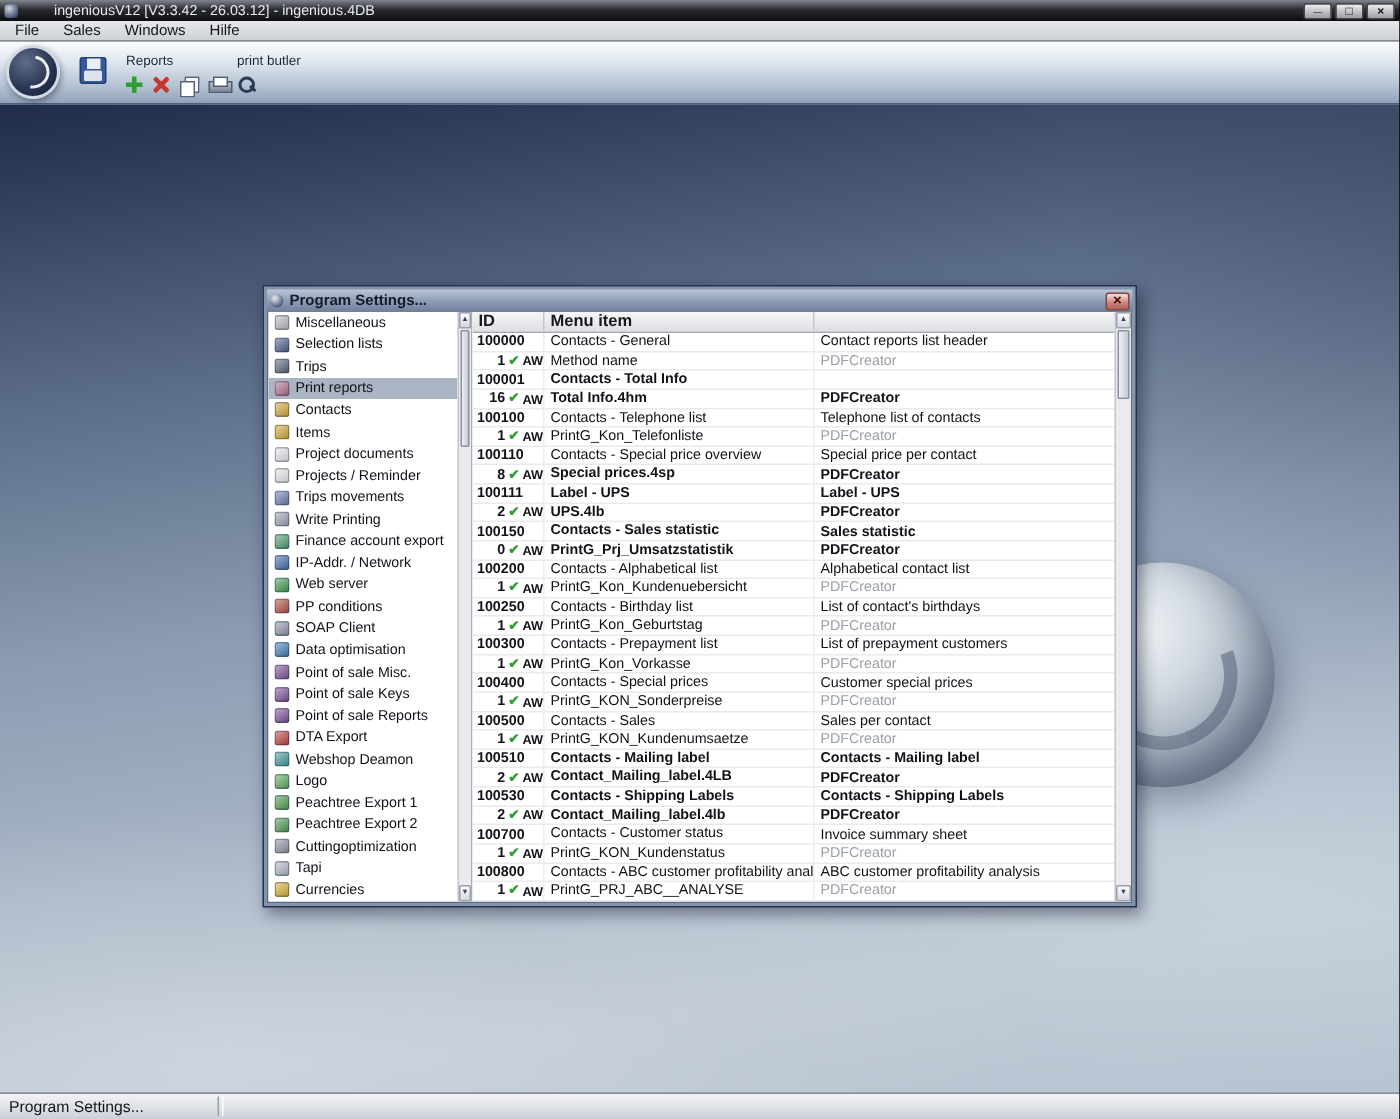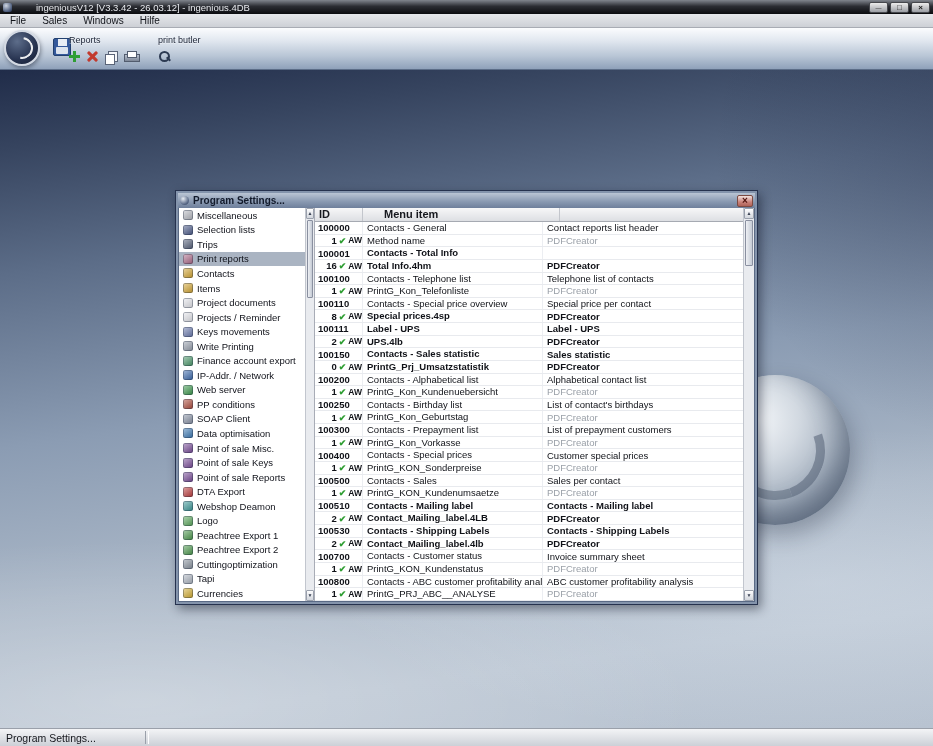--- a/index.html
+++ b/index.html
@@ -34,21 +34,21 @@
           background:radial-gradient(circle at 35% 30%,#5d6d8a,#273350 60%,#131b2e);
           border:2px solid #d3d9e3; box-shadow:1px 2px 4px rgba(10,15,30,.4); }
   .logo::after { content:''; position:absolute; inset:5px; border-radius:50%;
           border:2px solid rgba(255,255,255,.9); border-top-color:transparent;
           border-left-color:transparent; transform:rotate(-35deg); }
   .tb-save { position:absolute; left:53px; top:10px; width:18px; height:18px; background:#35599b;
           border-radius:2px; border:1px solid #22406f; }
   .tb-save::before { content:''; position:absolute; left:4px; top:0; width:9px; height:7px; background:#e9eef5; }
   .tb-save::after  { content:''; position:absolute; left:2px; bottom:1px; width:12px; height:7px; background:#dde4ee; border-radius:1px; }
   .tb-group { position:absolute; top:7px; }
-  .grp-reports { left:69px; }
+  .grp-reports { left:84px; }
   .grp-butler  { left:158px; }
   .tb-label { font-size:9px; color:#1c2436; text-shadow:0 1px 0 rgba(255,255,255,.5); }
   .tb-icons { display:flex; align-items:center; gap:7px; margin-top:5px; height:13px; }
   .ic-plus { position:relative; width:11px; height:11px; }
   .ic-plus::before { content:''; position:absolute; left:4px; top:0; width:3px; height:11px; background:#2f9e33; }
   .ic-plus::after  { content:''; position:absolute; left:0; top:4px; width:11px; height:3px; background:#2f9e33; }
   .ic-x { position:relative; width:11px; height:11px; }
   .ic-x::before,.ic-x::after { content:''; position:absolute; left:4px; top:-1px; width:3px; height:13px;
           background:var(--accent-red,#c23a2e); border-radius:1px; }
   .ic-x::before{ transform:rotate(45deg);} .ic-x::after{ transform:rotate(-45deg);}
@@ -115,21 +115,21 @@
   .sb-thumb { position:absolute; left:0; right:0; margin:1px; height:46px;
               background:linear-gradient(90deg,#eef0f4,#c4cad4); border:1px solid #8a90a0; border-radius:1px; }
   .side-vscroll .sb-thumb { height:78px; }
 
   
   .tablewrap { flex:1; position:relative; display:flex; flex-direction:column; overflow:hidden; background:#fff; }
   .thead { display:flex; height:14px; flex:0 0 14px; margin-right:11px;
            background:linear-gradient(#f7f7f8,#dddfe3); border-bottom:1px solid #a6aab2;
            font-size:11px; font-weight:bold; color:#16181e; align-items:center; }
   .col-id   { width:48px; padding-left:4px; border-right:1px solid #c3c6cc; height:100%; line-height:13px; }
-  .col-menu { width:180px; padding-left:4px; border-right:1px solid #c3c6cc; height:100%; line-height:13px;margin-left:17px; }
+  .col-menu { width:180px; padding-left:4px; border-right:1px solid #c3c6cc; height:100%; line-height:13px; }
   .col-desc { flex:1; height:100%; }
   .tbody { flex:1; overflow:hidden; margin-right:11px; }
   .trow { display:flex; height:12.63px; align-items:center; border-bottom:1px solid #e8eaee;
           font-size:9.5px; color:#101218; }
   .c-id { width:48px; height:100%; display:flex; align-items:center; gap:2px; padding-left:3px;
           border-right:1px solid #eceef2; font-weight:bold; }
   .rid { width:20px; text-align:right; overflow:hidden; }
   .no-check .rid { width:auto; text-align:left; }
   .chk::before { content:'✔'; font-size:9px; color:var(--check-green,#2f9e33); }
   .aw { font-size:8.5px; }
@@ -231,21 +231,21 @@
               <div class="side-item">
                 <span class="si-icon" style="--ic: #e9eaf0;"></span>
                 <span class="si-label">Project documents</span>
               </div>
               <div class="side-item">
                 <span class="si-icon" style="--ic: #e9eaf0;"></span>
                 <span class="si-label">Projects / Reminder</span>
               </div>
               <div class="side-item">
                 <span class="si-icon" style="--ic: #6a7ab0;"></span>
-                <span class="si-label">Keys movements</span>
+                <span class="si-label">Trips movements</span>
               </div>
               <div class="side-item">
                 <span class="si-icon" style="--ic: #9aa2b0;"></span>
                 <span class="si-label">Write Printing</span>
               </div>
               <div class="side-item">
                 <span class="si-icon" style="--ic: #4a9a6a;"></span>
                 <span class="si-label">Finance account export</span>
               </div>
               <div class="side-item">

